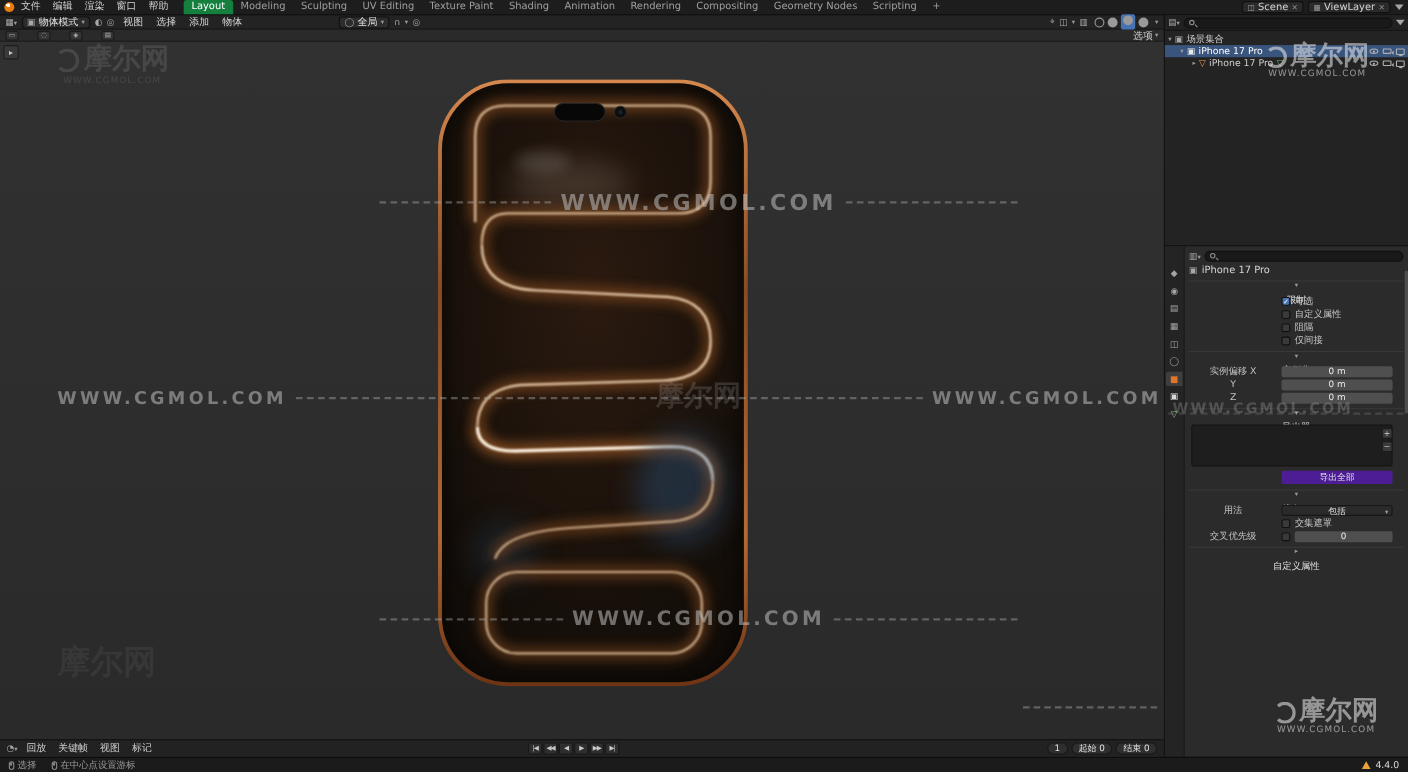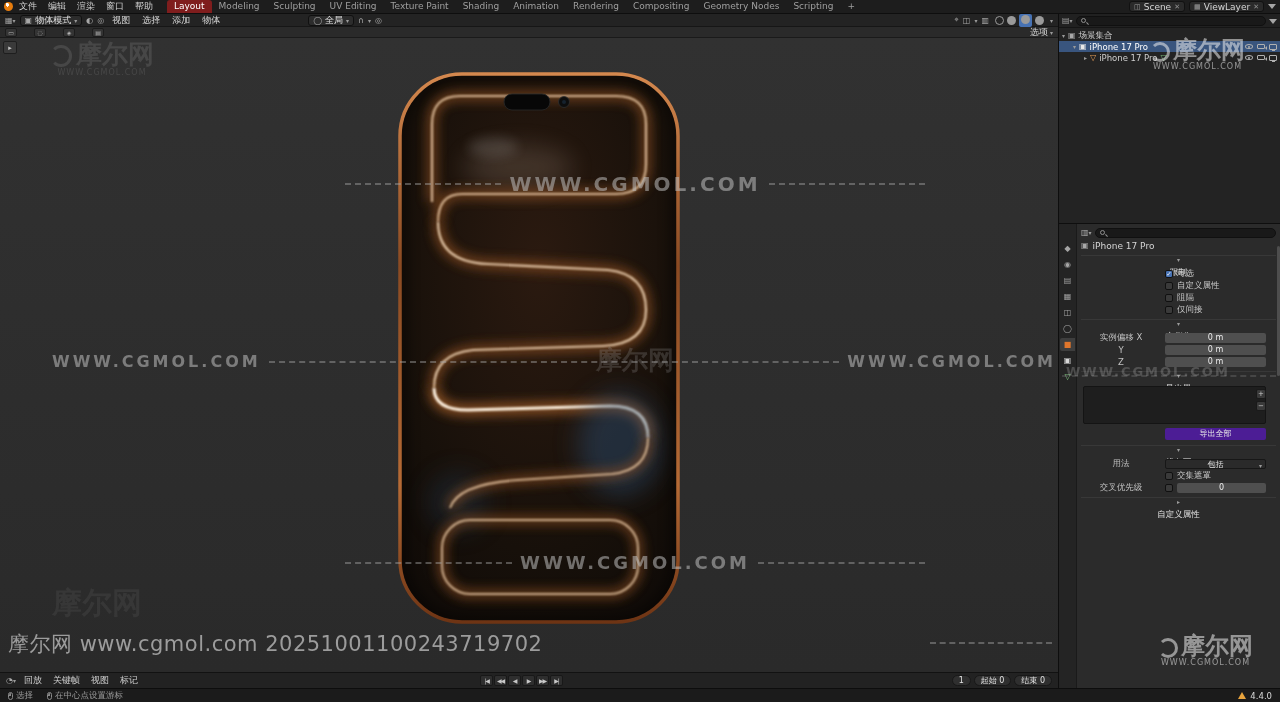--- a/index.html
+++ b/index.html
@@ -9,21 +9,21 @@
 
   
   .titlebar { height:16px; background:#141414; display:flex; align-items:center; gap:5px; padding:0 6px; font-size:8.5px; color:#b9b9b9; flex:0 0 auto; }
   .blender-mark { width:9px; height:9px; border-radius:50%; background:radial-gradient(circle at 38% 32%, #ffffff 0 20%, #e87d0d 22% 70%, #9c4f07 100%); flex:0 0 auto; }
 
   
   .topbar { height:14px; background:#1d1d1d; border-bottom:1px solid #0e0e0e; display:flex; align-items:center; gap:1px; padding:0 4px; font-size:9px; flex:0 0 auto; }
   .menu-item { padding:0 5px; color:#d2d2d2; line-height:13px; }
   .ws-tabs { display:flex; margin-left:8px; }
   .ws-tab { padding:0 7px; color:#9f9f9f; line-height:13px; border-radius:3px 3px 0 0; }
-  .ws-tab.active { background:#7f1d1d; color:#ffffff; }
+  .ws-tab.active { background:#15803d; color:#ffffff; }
   .topbar-right { margin-left:auto; display:flex; gap:4px; align-items:center; }
   .pill { display:flex; align-items:center; gap:3px; background:#2a2a2a; border:1px solid #111; border-radius:3px; padding:0 4px; height:11px; color:#d5d5d5; }
   .pill .gi { font-size:7px; color:#9a9a9a; }
   .xglyph { font-size:7px; color:#8f8f8f; }
 
   
   .main { flex:1 1 auto; display:flex; min-height:0; }
   .vp-col { width:1058px; display:flex; flex-direction:column; min-width:0; }
 
   .vp-header { height:13px; background:#232323; border-bottom:1px solid #161616; display:flex; align-items:center; gap:4px; padding:0 5px; font-size:9px; flex:0 0 auto; }
@@ -301,21 +301,20 @@
           <span class="swirl"></span><span class="brand">摩尔网</span>
           <span class="url">WWW.CGMOL.COM</span>
         </div>
         <div class="wm-logo" style="left:596px; top:308px; color:rgba(160,160,160,.24); font-size:26px;">
           <span class="brand">摩尔网</span>
         </div>
         <div class="wm-logo" style="left:52px; top:548px; color:rgba(140,140,140,.13); font-size:30px;">
           <span class="brand">摩尔网</span>
         </div>
 
-        <div class="big-wm">摩尔网 www.cgmol.com 20251001100243719702</div>
       </div>
 
       <div class="timeline">
         <span class="vh-icon">◔<span class="caret">▾</span></span>
         <span class="tl-menu">回放</span>
         <span class="tl-menu">关键帧</span>
         <span class="tl-menu">视图</span>
         <span class="tl-menu">标记</span>
         <div class="transport">
           <span class="tp-btn">|◀</span>

